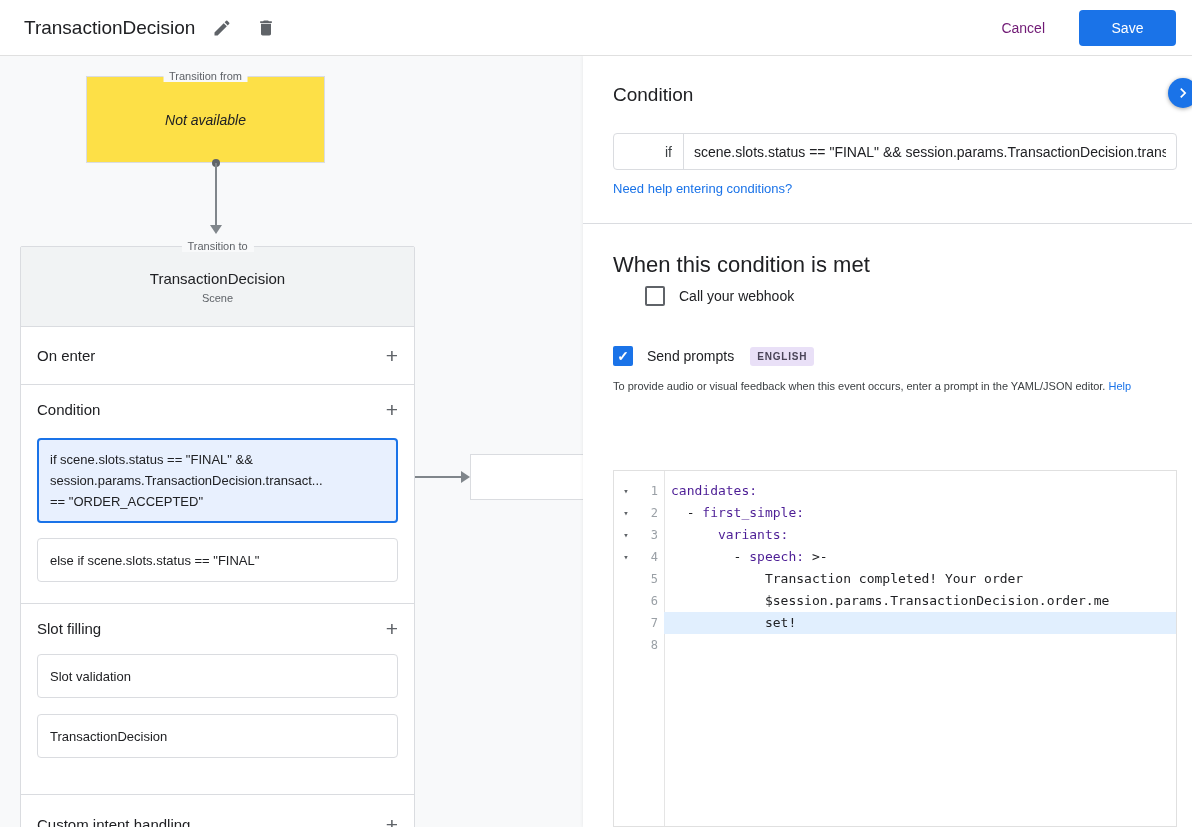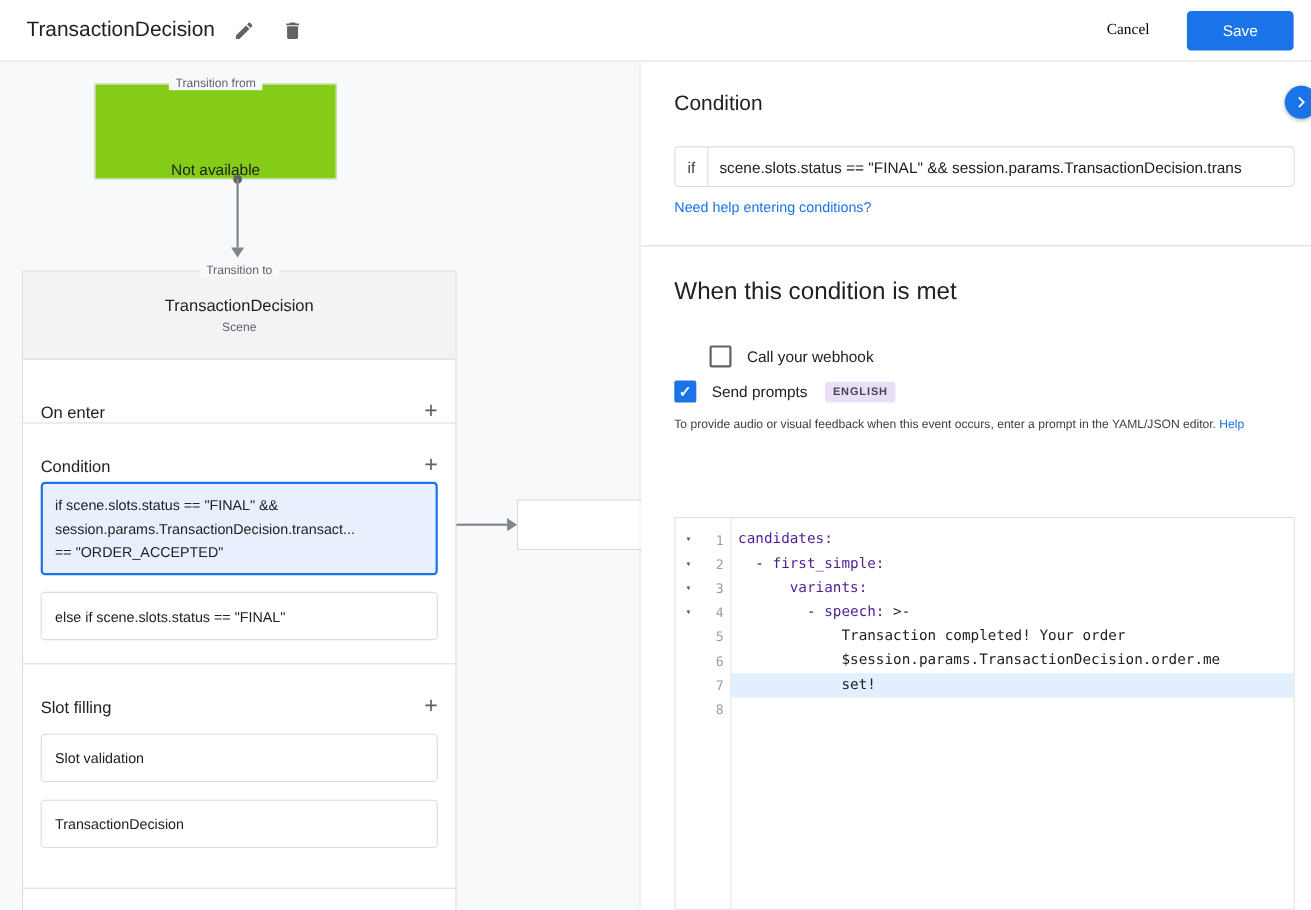--- a/index.html
+++ b/index.html
@@ -5,85 +5,85 @@
   * { margin:0; padding:0; box-sizing:border-box; }
   html,body { width:1192px; height:827px; overflow:hidden; font-family:"Liberation Sans",sans-serif; color:#202124; background:#fff; }
 
   
   .topbar { position:absolute; top:0; left:0; width:1192px; height:56px; background:#fff;
             border-bottom:1px solid #e0e0e0; display:flex; align-items:center; z-index:40; }
   .page-title { font-size:19px; font-weight:400; margin-left:24px; }
   .icon-btn { width:34px; height:34px; border:none; background:none; color:#5f6368; margin-left:10px;
               display:flex; align-items:center; justify-content:center; cursor:pointer; border-radius:50%; }
   .topbar-actions { margin-left:auto; display:flex; align-items:center; margin-right:16px; }
-  .cancel-btn { color:#000000; font-size:14px; font-weight:500; background:none; border:none; padding:8px 20px; cursor:pointer;font-family:Liberation Serif, serif; }
+  .cancel-btn { color:#701a75; font-size:14px; font-weight:500; background:none; border:none; padding:8px 20px; cursor:pointer; }
   .save-btn { background:#1a73e8; color:#fff; font-size:14px; font-weight:500; border:none; border-radius:4px;
               width:97px; height:36px; margin-left:14px; cursor:pointer; }
 
   
   .canvas { position:absolute; top:56px; left:0; width:1192px; height:771px; background:#f8f9fa; overflow:hidden; }
 
-  .from-box { position:absolute; left:86px; top:20px; width:220px; height:87px; background:#84cc16;
-              border:1px solid #dadce0; display:flex; align-items:flex-end; justify-content:center; }
+  .from-box { position:absolute; left:86px; top:20px; width:239px; height:87px; background:#fde047;
+              border:1px solid #dadce0; display:flex; align-items:center; justify-content:center; }
   .box-label { position:absolute; top:-7px; left:50%; transform:translateX(-50%); font-size:11px; color:#5f6368;
                background:#f8f9fa; padding:0 6px; white-space:nowrap; }
-  .from-value { font-size:14px; }
+  .from-value { font-size:14px;font-style:italic; }
 
   .dot { position:absolute; width:8px; height:8px; border-radius:50%; background:#5f6368; }
   .vline { position:absolute; left:215px; top:107px; width:2px; height:62px; background:#80868b; }
   .arrow-down { position:absolute; left:210px; top:169px; width:0; height:0;
                 border-left:6px solid transparent; border-right:6px solid transparent; border-top:9px solid #80868b; }
   .hline { position:absolute; left:402px; top:420px; width:59px; height:2px; background:#80868b; }
   .arrow-right { position:absolute; left:461px; top:415px; width:0; height:0;
                  border-top:6px solid transparent; border-bottom:6px solid transparent; border-left:9px solid #80868b; }
 
   .orphan-box { position:absolute; left:470px; top:398px; width:117px; height:46px; background:#fff; border:1px solid #dadce0; }
 
   .scene-card { position:absolute; left:20px; top:190px; width:395px; height:645px; background:#fff;
                 border:1px solid #dadce0; border-radius:2px; }
   .scene-header { height:80px; background:#f1f3f4; border-bottom:1px solid #dadce0;
                   display:flex; flex-direction:column; align-items:center; justify-content:center; }
   .scene-title { font-size:15px; color:#202124; }
   .scene-subtitle { font-size:11px; color:#5f6368; margin-top:5px; }
 
-  .section-row { display:flex; align-items:flex-end; padding:0 16px; font-size:15px; color:#202124; }
+  .section-row { display:flex; align-items:center; padding:0 16px; font-size:15px; color:#202124; }
   .row-single { height:58px; border-bottom:1px solid #dadce0; }
   .section-head { height:48px; }
   .add-icon { margin-left:auto; font-size:21px; color:#5f6368; font-weight:400; cursor:pointer; line-height:1; }
   .section { border-bottom:1px solid #dadce0; }
   .section.cond { padding-bottom:21px; }
   .section.slots { padding-bottom:36px; }
 
   .cond-card-selected { margin:5px 16px 0 16px; background:#e8f0fe; border:2px solid #1a73e8; border-radius:4px;
                         padding:9px 11px; font-size:13px; line-height:21px; color:#202124; cursor:pointer; }
   .cond-card-plain { margin:15px 16px 0 16px; background:#fff; border:1px solid #dadce0; border-radius:4px;
                      height:44px; display:flex; align-items:center; padding:0 12px; font-size:13px; cursor:pointer; }
   .slot-card { margin:16px 16px 0 16px; background:#fff; border:1px solid #dadce0; border-radius:4px;
                height:44px; display:flex; align-items:center; padding:0 12px; font-size:13px; cursor:pointer; }
-  .slot-card.first { margin-top:15px;text-align:center; }
+  .slot-card.first { margin-top:2px;text-align:center; }
 
   
   .panel { position:absolute; top:56px; left:583px; width:609px; height:771px; background:#fff; z-index:20;
            box-shadow:-1px 0 3px rgba(0,0,0,0.05); }
   .panel-title { position:absolute; left:30px; top:28px; font-size:19px; font-weight:400; }
   .collapse-btn { position:absolute; left:585px; top:22px; width:30px; height:30px; border-radius:50%;
                   background:#1a73e8; border:none; color:#fff; display:flex; align-items:center; justify-content:center;
                   box-shadow:0 1px 4px rgba(0,0,0,0.35); cursor:pointer; }
   .if-row { position:absolute; left:30px; top:77px; width:564px; height:37px; border:1px solid #dadce0;
-            border-radius:4px; display:flex; align-items:stretch; background:#fff; }
+            border-radius:4px; display:flex; align-items:stretch; background:#fff;padding-left:40px; }
   .if-cell { width:30px; border-right:1px solid #dadce0; display:flex; align-items:center; justify-content:center;
              font-size:14px; color:#3c4043; }
   .cond-input { flex:1; border:none; outline:none; font-size:14px; color:#202124; padding:0 10px;
                 font-family:"Liberation Sans",sans-serif; background:transparent; }
   .help-link { position:absolute; left:30px; top:125px; font-size:13px; color:#1a73e8; text-decoration:none; cursor:pointer; }
   .panel-divider { position:absolute; left:0; top:167px; width:609px; height:1px; background:#dadce0; }
   .when-title { position:absolute; left:30px; top:196px; font-size:22px; font-weight:400; }
 
   .check-row { position:absolute; left:30px; display:flex; align-items:center; gap:14px; }
-  .check-row.webhook { top:258px;padding-left:32px; }
+  .check-row.webhook { top:230px;padding-left:32px; }
   .check-row.prompts { top:290px; }
   .cb { width:20px; height:20px; border-radius:2px; flex:none; cursor:pointer; }
   .cb.unchecked { border:2px solid #5f6368; background:#fff; }
   .cb.checked { background:#1a73e8; display:flex; align-items:center; justify-content:center; }
   .cb.checked::after { content:"✓"; color:#fff; font-size:14px; font-weight:bold; }
   .check-label { font-size:14px; font-weight:500; color:#202124; }
   .lang-badge { display:inline-block; background:#e9e0f7; color:#4a4458; font-size:10px; font-weight:700;
                 letter-spacing:0.8px; padding:4px 7px; border-radius:3px; margin-left:2px; }
 
   .panel-desc { position:absolute; left:30px; top:322px; width:566px; font-size:11px; line-height:17px; color:#3c4043; }

